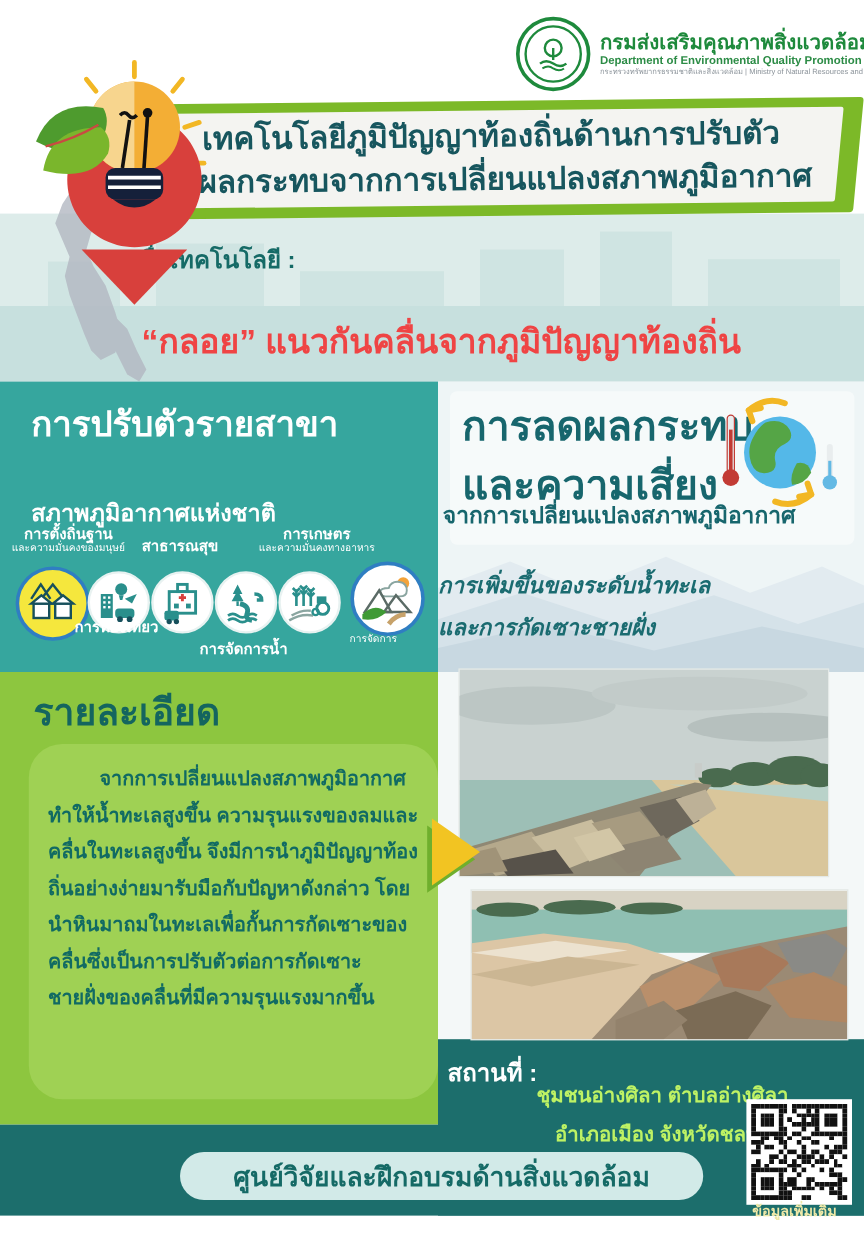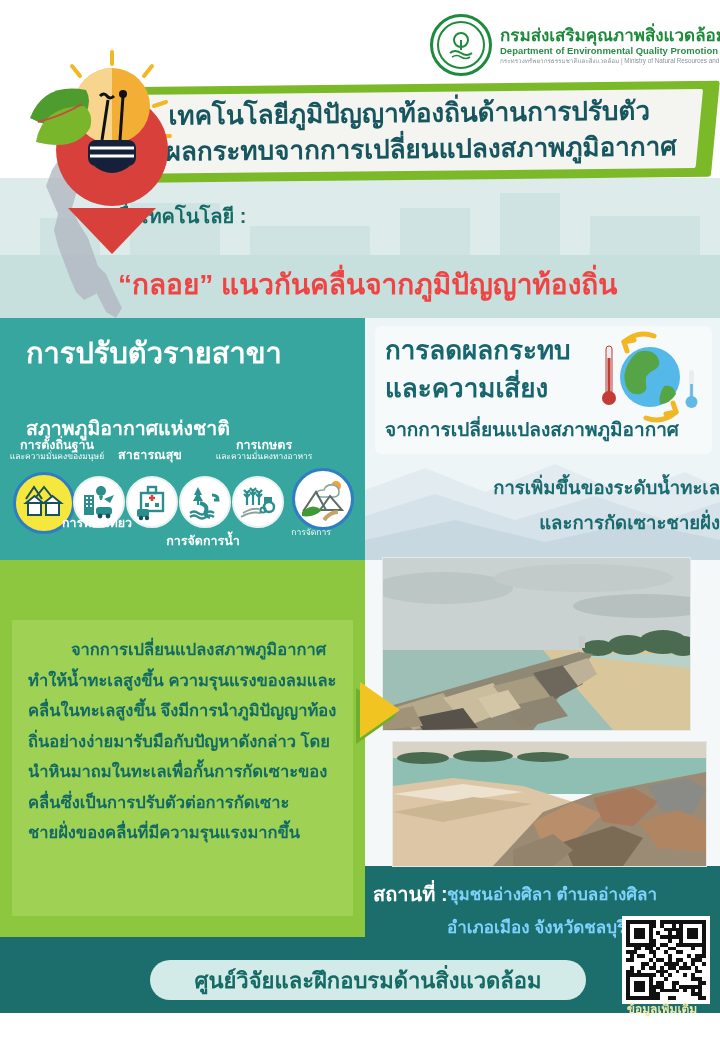--- a/index.html
+++ b/index.html
@@ -48,43 +48,43 @@
   .sec-label .b{font-weight:bold;font-size:12.5px;display:block;}
   .sec-label .s{font-size:8.5px;display:block;}
   .circle{position:absolute;border-radius:50%;background:#fff;display:flex;align-items:center;justify-content:center;}
   .c-main{width:56px;height:56px;border:3px solid #2f7ec2;}
   .c-std{width:48px;height:48px;border:2px solid #e8f2f1;}
 
   
   .right-bg{left:365px;top:318px;width:355px;height:242px;background:#eef5f6;z-index:3;}
   .right-lower{left:365px;top:560px;width:355px;height:306px;background:#f4f8f8;z-index:1;}
   .imp-card{position:absolute;left:10px;top:8px;right:8px;height:128px;background:#f6fafa;border-radius:6px;}
-  .imp-t1{position:absolute;left:20px;top:14px;font-size:26px;font-weight:bold;color:#17666d;line-height:1.45;}
-  .imp-sub{position:absolute;left:20px;top:96px;font-size:19px;font-weight:bold;color:#17666d;}
+  .imp-t1{position:absolute;left:20px;top:14px;font-size:34px;font-weight:bold;color:#17666d;line-height:1.45;}
+  .imp-sub{position:absolute;left:4px;top:96px;font-size:19px;font-weight:bold;color:#17666d;}
   .globe{position:absolute;right:14px;top:10px;}
   .mountains{position:absolute;left:0;top:132px;width:355px;height:110px;}
-  .risk-text{position:absolute;left:0;top:152px;width:355px;text-align:right;
-    font-size:18.5px;font-weight:bold;color:#1a6b70;line-height:1.9;}
+  .risk-text{position:absolute;left:0;top:152px;width:355px;text-align:left;
+    font-size:18.5px;font-weight:bold;color:#1a6b70;line-height:1.9;font-style:italic;}
 
   
   .details{left:0;top:560px;width:365px;height:377px;background:#8dc63f;z-index:3;}
   .det-title{position:absolute;left:28px;top:8px;font-size:31px;font-weight:bold;color:#14655f;}
-  .det-panel{position:absolute;left:12px;top:60px;width:341px;height:296px;background:#9fd154;}
+  .det-panel{position:absolute;left:24px;top:60px;width:341px;height:296px;background:#9fd154;border-radius:28px;}
   .det-body{margin:0;padding:14px 16px;font-size:16.5px;font-weight:bold;color:#116a63;
     line-height:1.85;text-indent:2.6em;}
   .arrow{left:352px;top:678px;z-index:5;}
 
   
   .photo1{left:383px;top:558px;width:307px;height:172px;z-index:4;box-shadow:0 0 0 1px #e4e9e7;}
   .photo2{left:393px;top:742px;width:313px;height:124px;z-index:4;box-shadow:0 0 0 1px #e4e9e7;}
 
   
   .loc-box{left:365px;top:866px;width:355px;height:147px;background:#1c6e6c;z-index:3;}
   .loc-label{position:absolute;left:8px;top:12px;font-size:20px;font-weight:bold;color:#ffffff;}
-  .loc-lines{position:absolute;left:82px;top:12px;font-size:17px;font-weight:bold;color:#7dd3fc;line-height:1.95;}
+  .loc-lines{position:absolute;left:82px;top:30px;font-size:17px;font-weight:bold;color:#bef264;line-height:1.95;text-align:center;}
   .bottom-bar{left:0;top:937px;width:720px;height:76px;background:#1c6e6c;z-index:2;}
   .pill{left:150px;top:960px;width:436px;height:40px;background:#d2eae8;border-radius:22px;z-index:4;
     display:flex;align-items:center;justify-content:center;font-size:22px;font-weight:bold;color:#156a66;}
   .qr-box{left:622px;top:916px;width:80px;height:80px;background:#fff;padding:4px;z-index:5;}
   .qr-grid{display:grid;grid-template-columns:repeat(21,1fr);grid-template-rows:repeat(21,1fr);
     width:80px;height:80px;}
   .qr-grid div{background:#fff;}
   .qr-grid div.on{background:#111;}
   .qr-label{left:604px;top:999px;width:116px;text-align:center;font-size:12px;font-weight:bold;color:#efe9a8;z-index:5;}
 </style>
@@ -313,20 +313,21 @@
       <path d="M0 90 L90 70 L180 92 L270 72 L355 90 L355 110 L0 110 Z" fill="#c8d8e1"></path>
     </svg>
     <div class="risk-text">
       <span>การเพิ่มขึ้นของระดับน้ำทะเล</span><br>
       <span>และการกัดเซาะชายฝั่ง</span>
     </div>
   </div>
   <div class="abs right-lower"></div>
 
   <div class="abs details">
+    <div class="det-title">รายละเอียด</div>
     <div class="det-panel">
       <p class="det-body">จากการเปลี่ยนแปลงสภาพภูมิอากาศทำให้น้ำทะเลสูงขึ้น ความรุนแรงของลมและคลื่นในทะเลสูงขึ้น จึงมีการนำภูมิปัญญาท้องถิ่นอย่างง่ายมารับมือกับปัญหาดังกล่าว โดยนำหินมาถมในทะเลเพื่อกั้นการกัดเซาะของคลื่นซึ่งเป็นการปรับตัวต่อการกัดเซาะชายฝั่งของคลื่นที่มีความรุนแรงมากขึ้น</p>
     </div>
   </div>
 
   <svg class="abs arrow" width="52" height="70" viewBox="0 0 52 70">
     <polygon points="4,10 44,38 4,66" fill="#6faf2d"></polygon>
     <polygon points="8,4 48,32 8,60" fill="#f2c422"></polygon>
   </svg>
 

